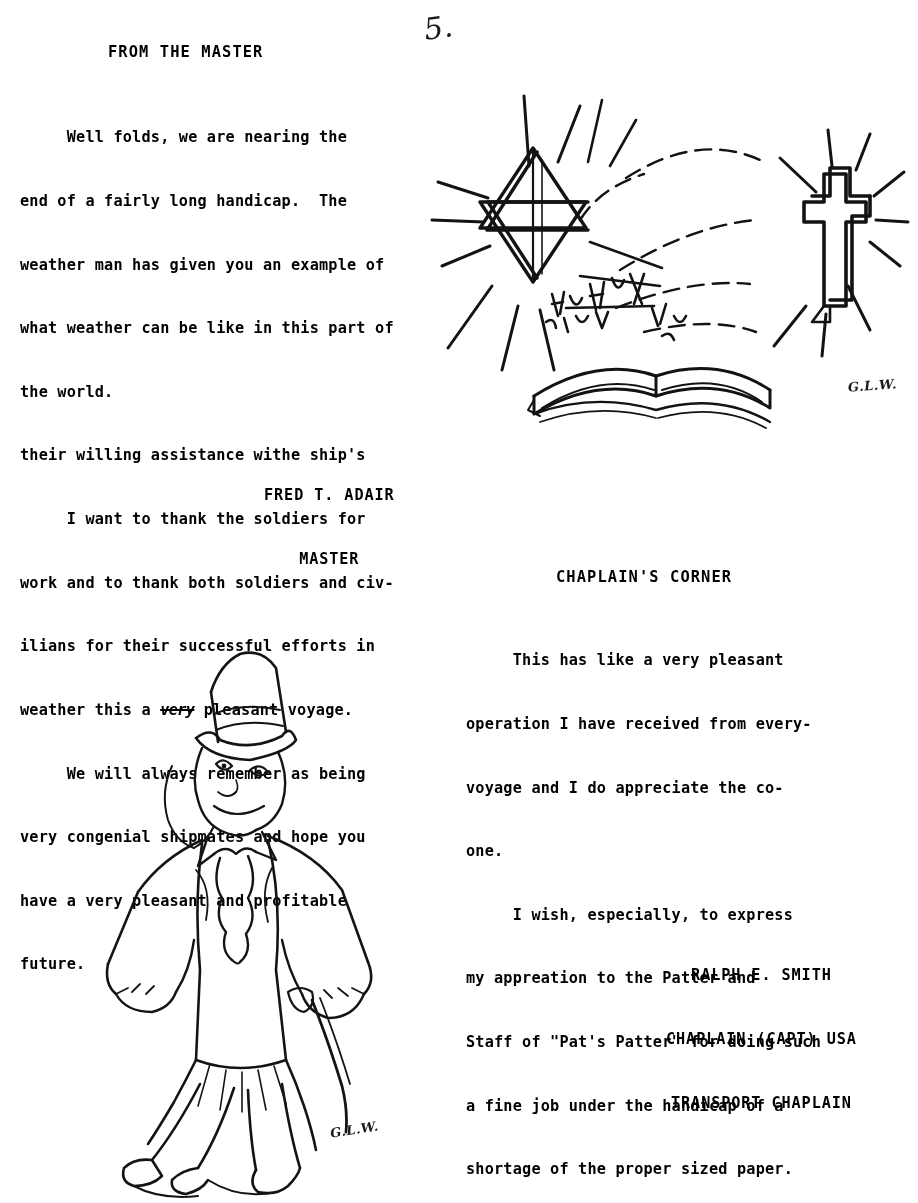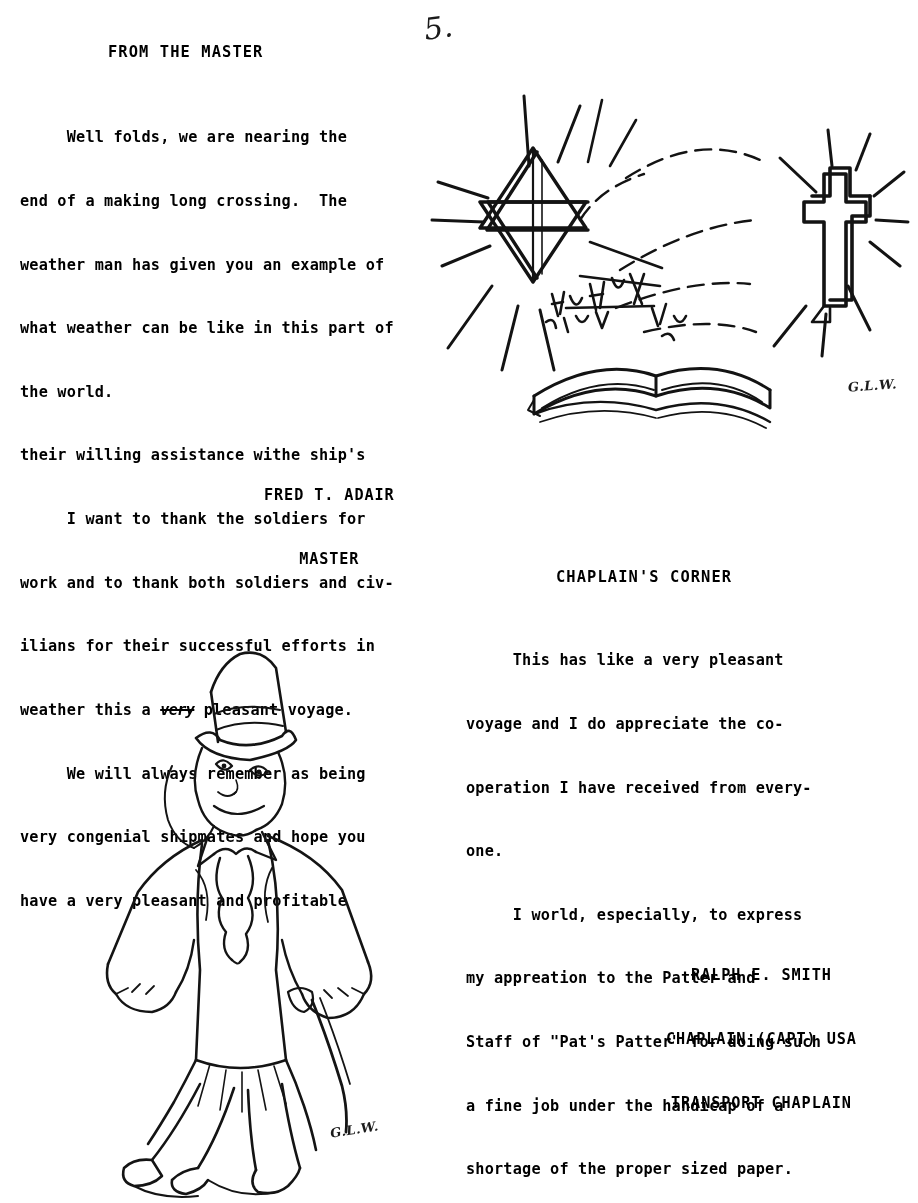--- a/index.html
+++ b/index.html
@@ -89,47 +89,48 @@
 </style>
 </head>
 <body>
 
 <div id="page-number">5.</div>
 
 <div class="tw tw-head" id="master-heading">FROM THE MASTER</div>
 
 <div class="tw" id="master-body">
   <div>     Well folds, we are nearing the</div>
-  <div>end of a making long crossing.  The</div>
+  <div>end of a fairly long handicap.  The</div>
   <div>weather man has given you an example of</div>
   <div>what weather can be like in this part of</div>
   <div>the world.</div>
   <div>their willing assistance withe ship's</div>
   <div>     I want to thank the soldiers for</div>
   <div>work and to thank both soldiers and civ-</div>
   <div>ilians for their successful efforts in</div>
   <div><span>weather this a </span><span class="strikeword">very</span><span> pleasant voyage.</span></div>
   <div>     We will always remember as being</div>
   <div>very congenial shipmates and hope you</div>
   <div>have a very pleasant and profitable</div>
+  <div>future.</div>
 </div>
 
 <div class="tw sig" id="master-sig">
   <div>FRED T. ADAIR</div>
   <div>MASTER</div>
 </div>
 
 <div class="tw tw-head" id="chaplain-heading">CHAPLAIN'S CORNER</div>
 
 <div class="tw" id="chaplain-body">
   <div>     This has like a very pleasant</div>
+  <div>operation I have received from every-</div>
   <div>voyage and I do appreciate the co-</div>
-  <div>operation I have received from every-</div>
   <div>one.</div>
-  <div>     I world, especially, to express</div>
+  <div>     I wish, especially, to express</div>
   <div>my appreation to the Patter and</div>
   <div>Staff of "Pat's Patter" for doing such</div>
   <div>a fine job under the handicap of a</div>
   <div>shortage of the proper sized paper.</div>
   
   
   
   
 </div>
 

